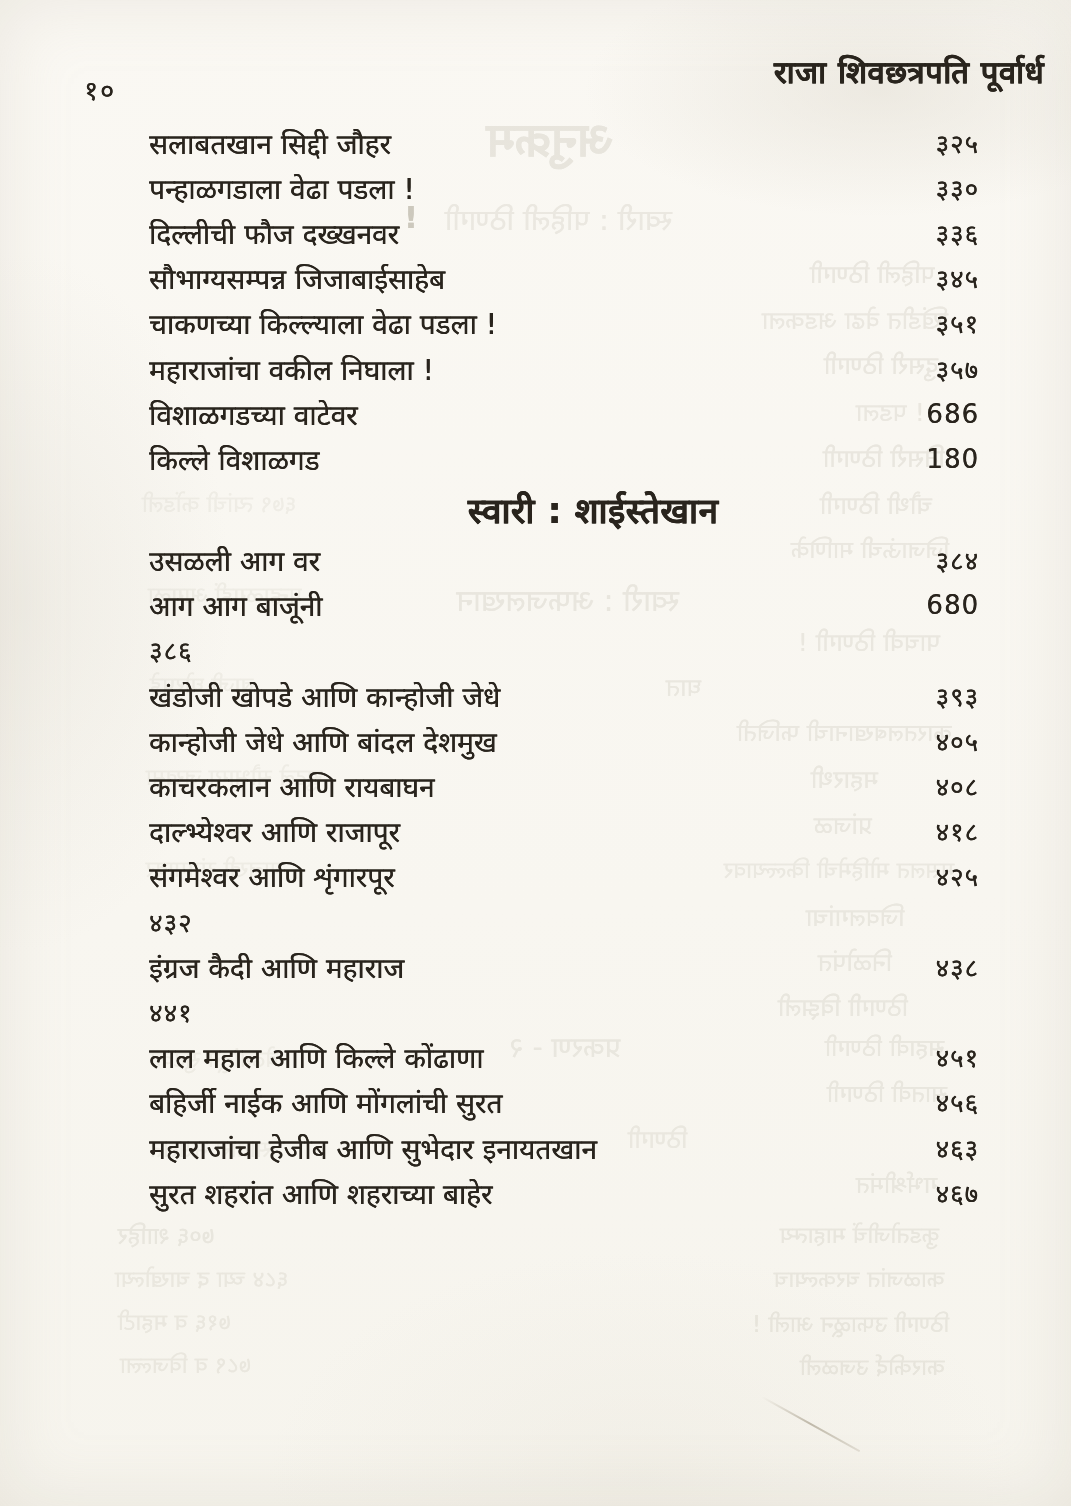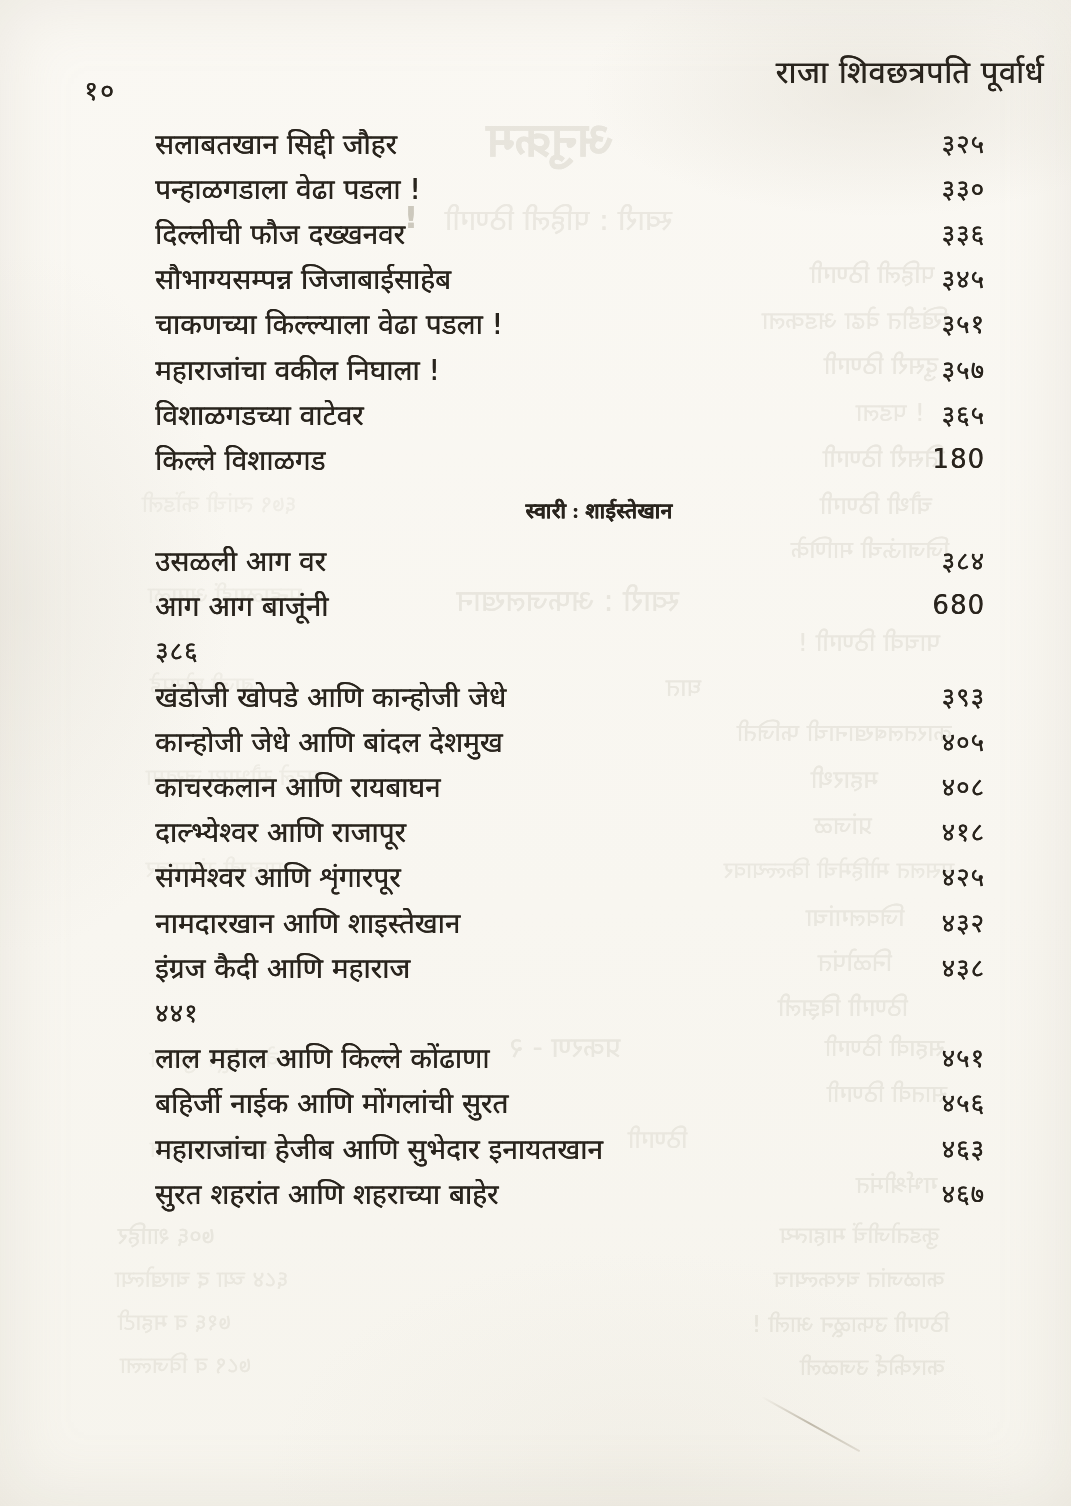--- a/index.html
+++ b/index.html
@@ -17,44 +17,43 @@
     font-family:"DejaVu Sans","Liberation Sans",sans-serif;
     color:#29241d;
   }
   .folio{
     position:absolute;left:84px;top:71px;
     font-size:27px;letter-spacing:2px;
     text-shadow:0.3px 0 0 currentColor;
   }
   .running-header{
     position:absolute;right:27px;top:50px;
-    font-size:31px;font-weight:normal;letter-spacing:0.5px;
+    font-size:31px;font-weight:bold;letter-spacing:0.5px;
     text-shadow:0.4px 0 0 currentColor;
   }
   .toc{
-    position:absolute;left:155px;top:120px;width:830px;
+    position:absolute;left:149px;top:120px;width:830px;
   }
   .row{
     display:flex;justify-content:space-between;align-items:center;
     height:45.2px;white-space:nowrap;
   }
   .row .t{
     font-size:28px;
     text-shadow:0.35px 0 0 currentColor;
   }
   .row .p{
     font-size:26px;letter-spacing:1px;
     text-shadow:0.25px 0 0 currentColor;
   }
   .section-heading{
     height:56px;display:flex;align-items:center;justify-content:center;
     padding-left:58px;
-    font-size:21px;font-weight:bold;letter-spacing:0.5px;
+    font-size:35px;font-weight:bold;letter-spacing:0.5px;
     text-shadow:0.4px 0 0 currentColor;
-    font-family:Liberation Serif, serif;
   }
   .ghost-layer{position:absolute;inset:0;pointer-events:none;}
   .ghost{
     position:absolute;color:#857e68;white-space:nowrap;
     filter:blur(0.7px);
     text-shadow:0.3px 0 0 currentColor;
   }
   .ghost.mirror{transform:scaleX(-1);}
   .ghost.center{transform:translateX(-50%) scaleX(-1);}
   .scratch{
@@ -137,21 +136,21 @@
         <div class="row">
           <span class="t">चाकणच्या किल्ल्याला वेढा पडला !</span>
           <span class="p">३५१</span>
         </div>
         <div class="row">
           <span class="t">महाराजांचा वकील निघाला !</span>
           <span class="p">३५७</span>
         </div>
         <div class="row">
           <span class="t">विशाळगडच्या वाटेवर</span>
-          <span class="p">३६५</span>
+          <span class="p">686</span>
         </div>
         <div class="row">
           <span class="t">किल्ले विशाळगड</span>
           <span class="p">180</span>
         </div>
       </div>
     <div class="section-heading">स्वारी : शाईस्तेखान</div>
     <div>
         <div class="row">
           <span class="t">उसळली आग वर</span>
@@ -178,21 +177,20 @@
         </div>
         <div class="row">
           <span class="t">दाल्भ्येश्वर आणि राजापूर</span>
           <span class="p">४१८</span>
         </div>
         <div class="row">
           <span class="t">संगमेश्वर आणि शृंगारपूर</span>
           <span class="p">४२५</span>
         </div>
         <div class="row">
-          <span class="t">नामदारखान आणि शाइस्तेखान</span>
           <span class="p">४३२</span>
         </div>
         <div class="row">
           <span class="t">इंग्रज कैदी आणि महाराज</span>
           <span class="p">४३८</span>
         </div>
         <div class="row">
           <span class="p">४४१</span>
         </div>
         <div class="row">

